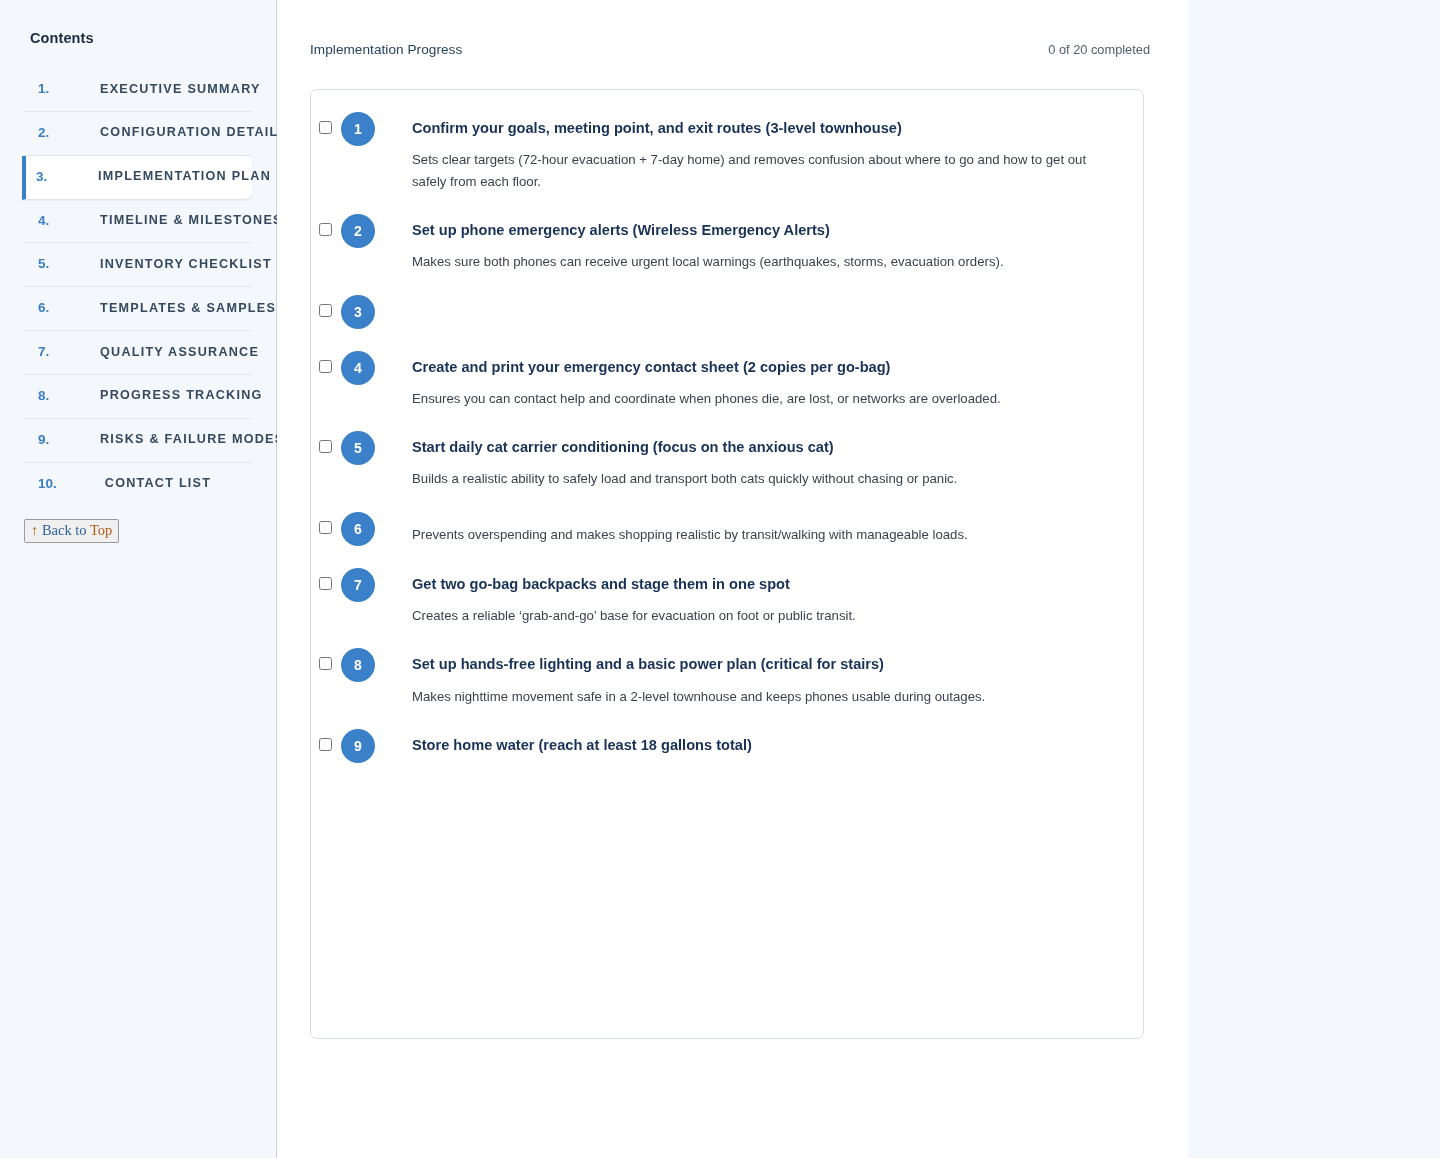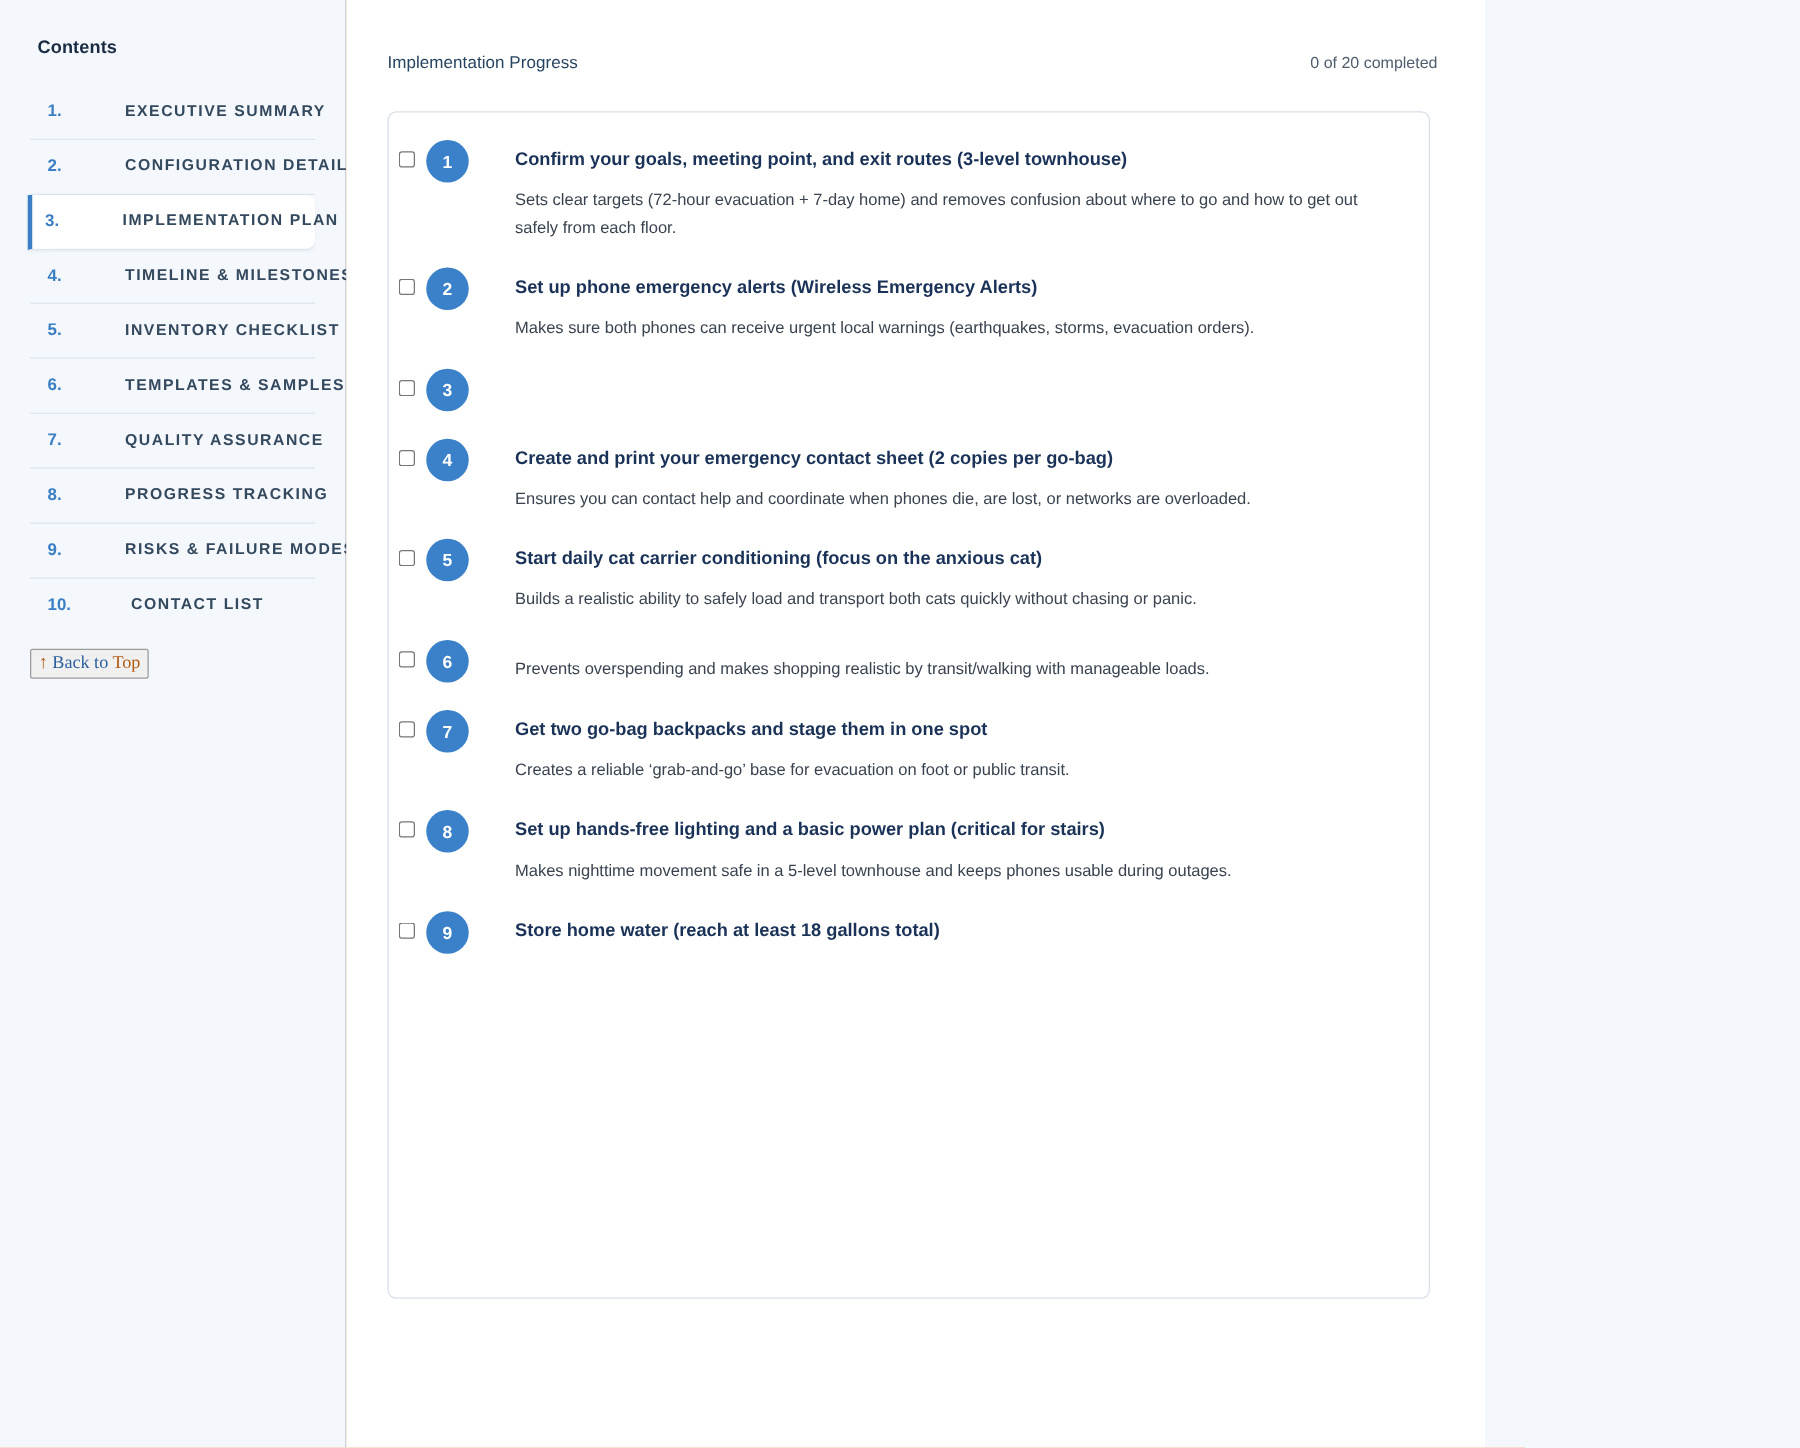--- a/index.html
+++ b/index.html
@@ -8,21 +8,21 @@
     margin: 0; padding: 0;
     width: 1440px; height: 1158px;
     overflow: hidden;
     background: #f4f7fb;
     font-family: "Liberation Sans", sans-serif;
   }
   #root {
     position: relative;
     width: 1220px; height: 1158px;
     display: flex;
-    background: #f97316;
+    background: #86efac;
   }
 
   
   .sidebar {
     width: 277px;
     flex: 0 0 277px;
     background: #f4f7fb;
     border-right: 1px solid #c9d4e0;
     padding: 30px 0 0 0;
     position: relative;
@@ -305,21 +305,21 @@
           <div class="step-body">
             <div class="step-title">Get two go-bag backpacks and stage them in one spot</div>
             <div class="step-desc">Creates a reliable ‘grab-and-go’ base for evacuation on foot or public transit.</div>
           </div>
         </div>
         <div class="step">
           <input type="checkbox" class="step-check" style="">
           <div class="step-badge">8</div>
           <div class="step-body">
             <div class="step-title">Set up hands-free lighting and a basic power plan (critical for stairs)</div>
-            <div class="step-desc">Makes nighttime movement safe in a 5-level townhouse and keeps phones usable during outages.</div>
+            <div class="step-desc">Makes nighttime movement safe in a 2-level townhouse and keeps phones usable during outages.</div>
           </div>
         </div>
         <div class="step">
           <input type="checkbox" class="step-check" style="">
           <div class="step-badge">9</div>
           <div class="step-body">
             <div class="step-title">Store home water (reach at least 18 gallons total)</div>
           </div>
         </div>
       </section>

